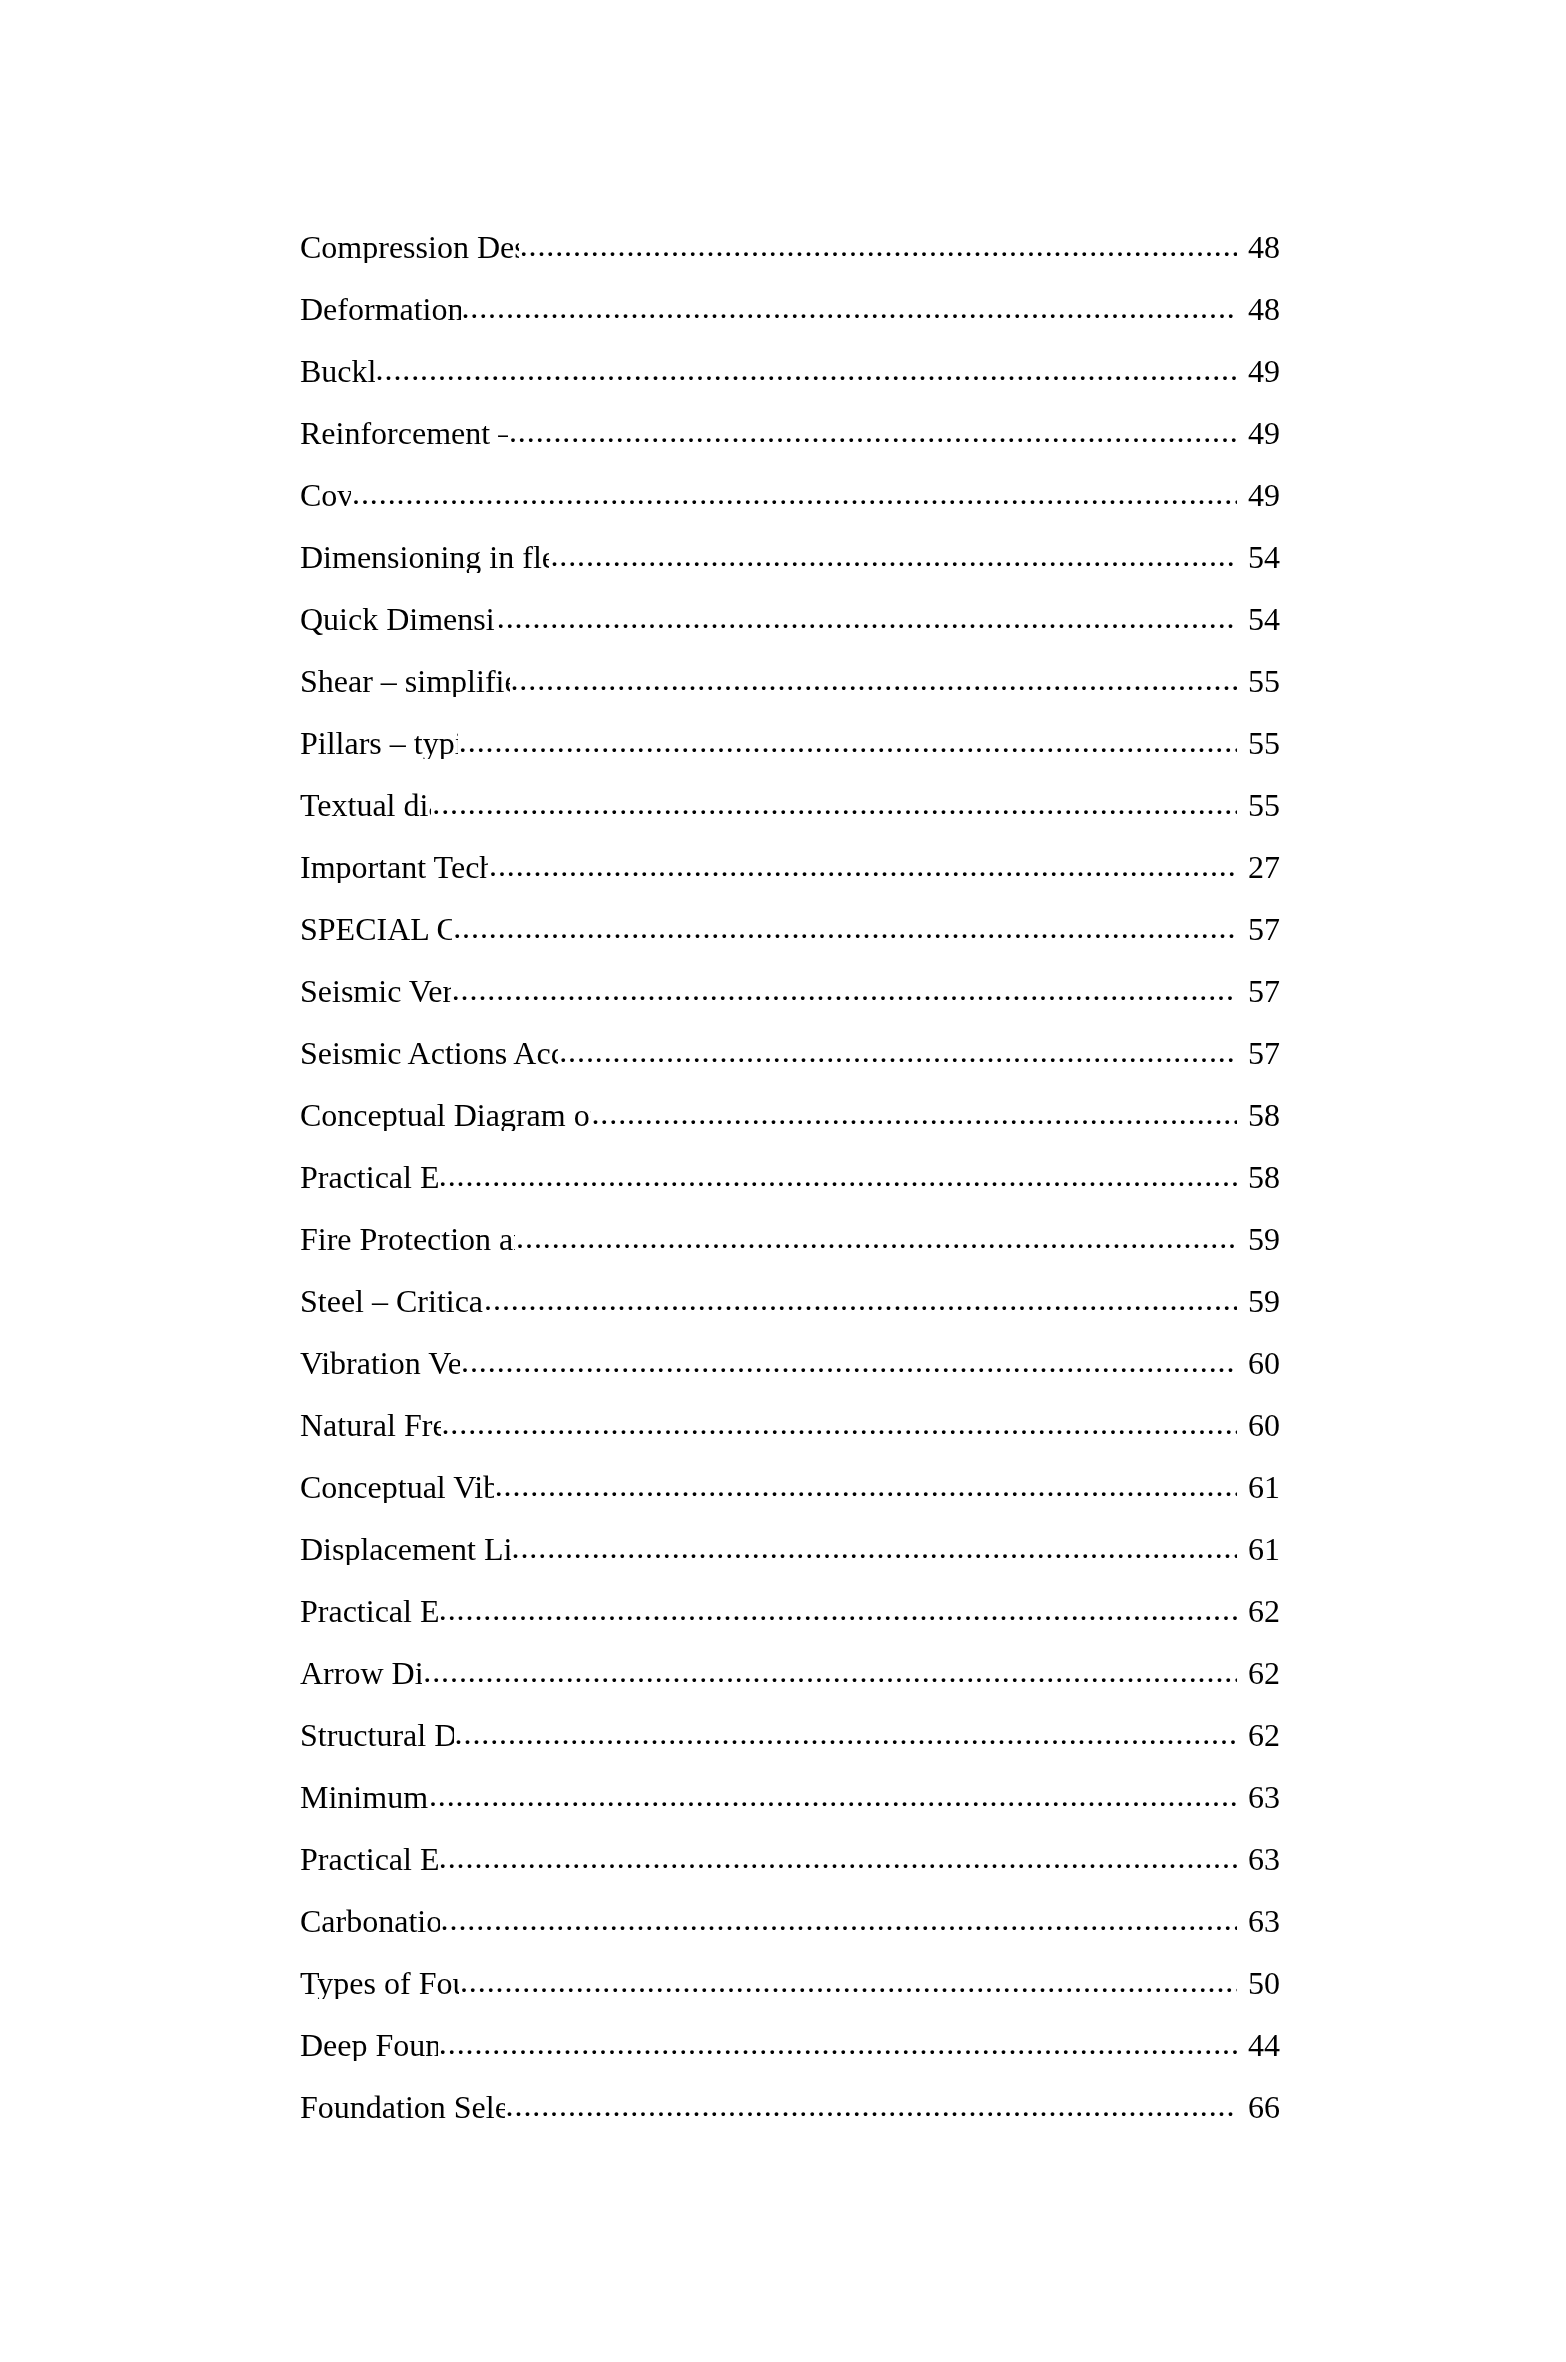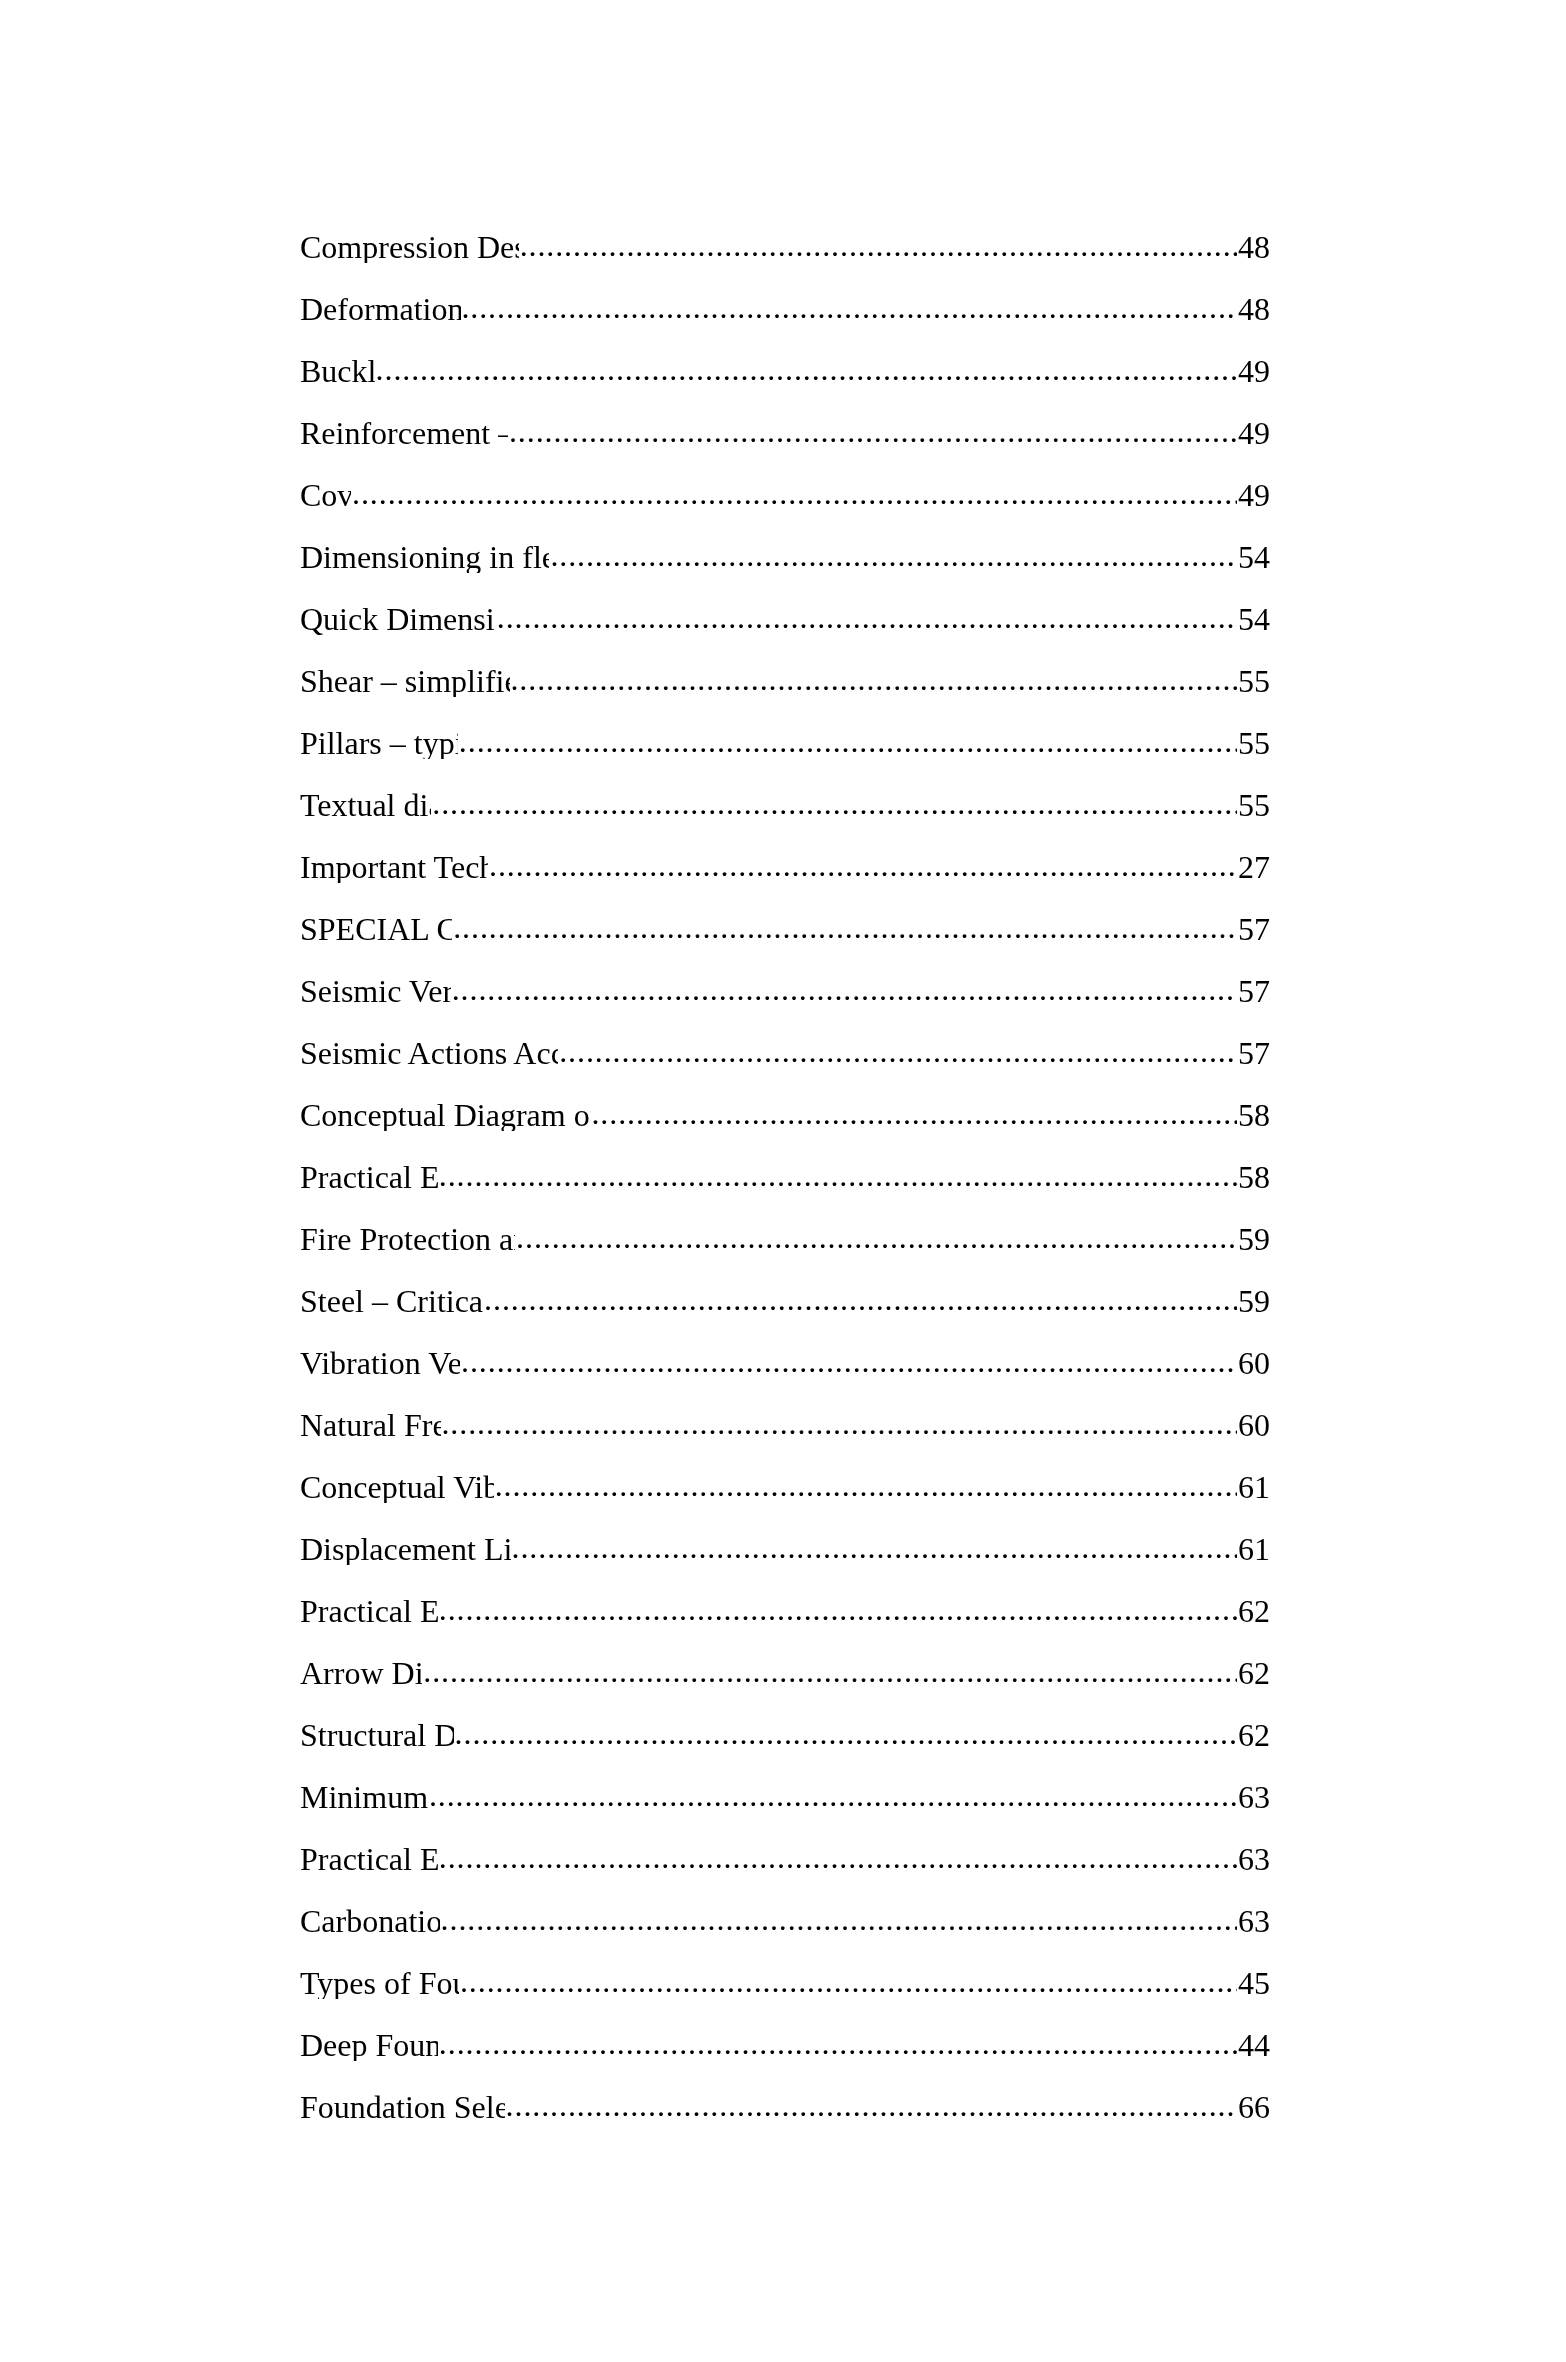--- a/index.html
+++ b/index.html
@@ -49,21 +49,21 @@
     position: relative;
     top: -1.8px;
   }
   .toc-dots::before {
     content: "........................................................................................................................................................";
     display: block;
     white-space: nowrap;
   }
   .toc-page {
     flex: 0 0 auto;
-    text-align: left;
+    text-align: right;
     min-width: 42px;
   }
 </style>
 </head>
 <body>
 
 <div class="page">
   <div class="toc" id="toc-list">
       <div class="toc-entry">
         <span class="toc-title">Compression Design (Columns)</span>
@@ -201,21 +201,21 @@
         <span class="toc-page">63</span>
       </div>
       <div class="toc-entry">
         <span class="toc-title">Carbonation Chart</span>
         <span class="toc-dots"></span>
         <span class="toc-page">63</span>
       </div>
       <div class="toc-entry">
         <span class="toc-title">Types of Foundations</span>
         <span class="toc-dots"></span>
-        <span class="toc-page">45</span>
+        <span class="toc-page">50</span>
       </div>
       <div class="toc-entry">
         <span class="toc-title">Deep Foundations</span>
         <span class="toc-dots"></span>
         <span class="toc-page">44</span>
       </div>
       <div class="toc-entry">
         <span class="toc-title">Foundation Selection Criteria</span>
         <span class="toc-dots"></span>
         <span class="toc-page">66</span>

